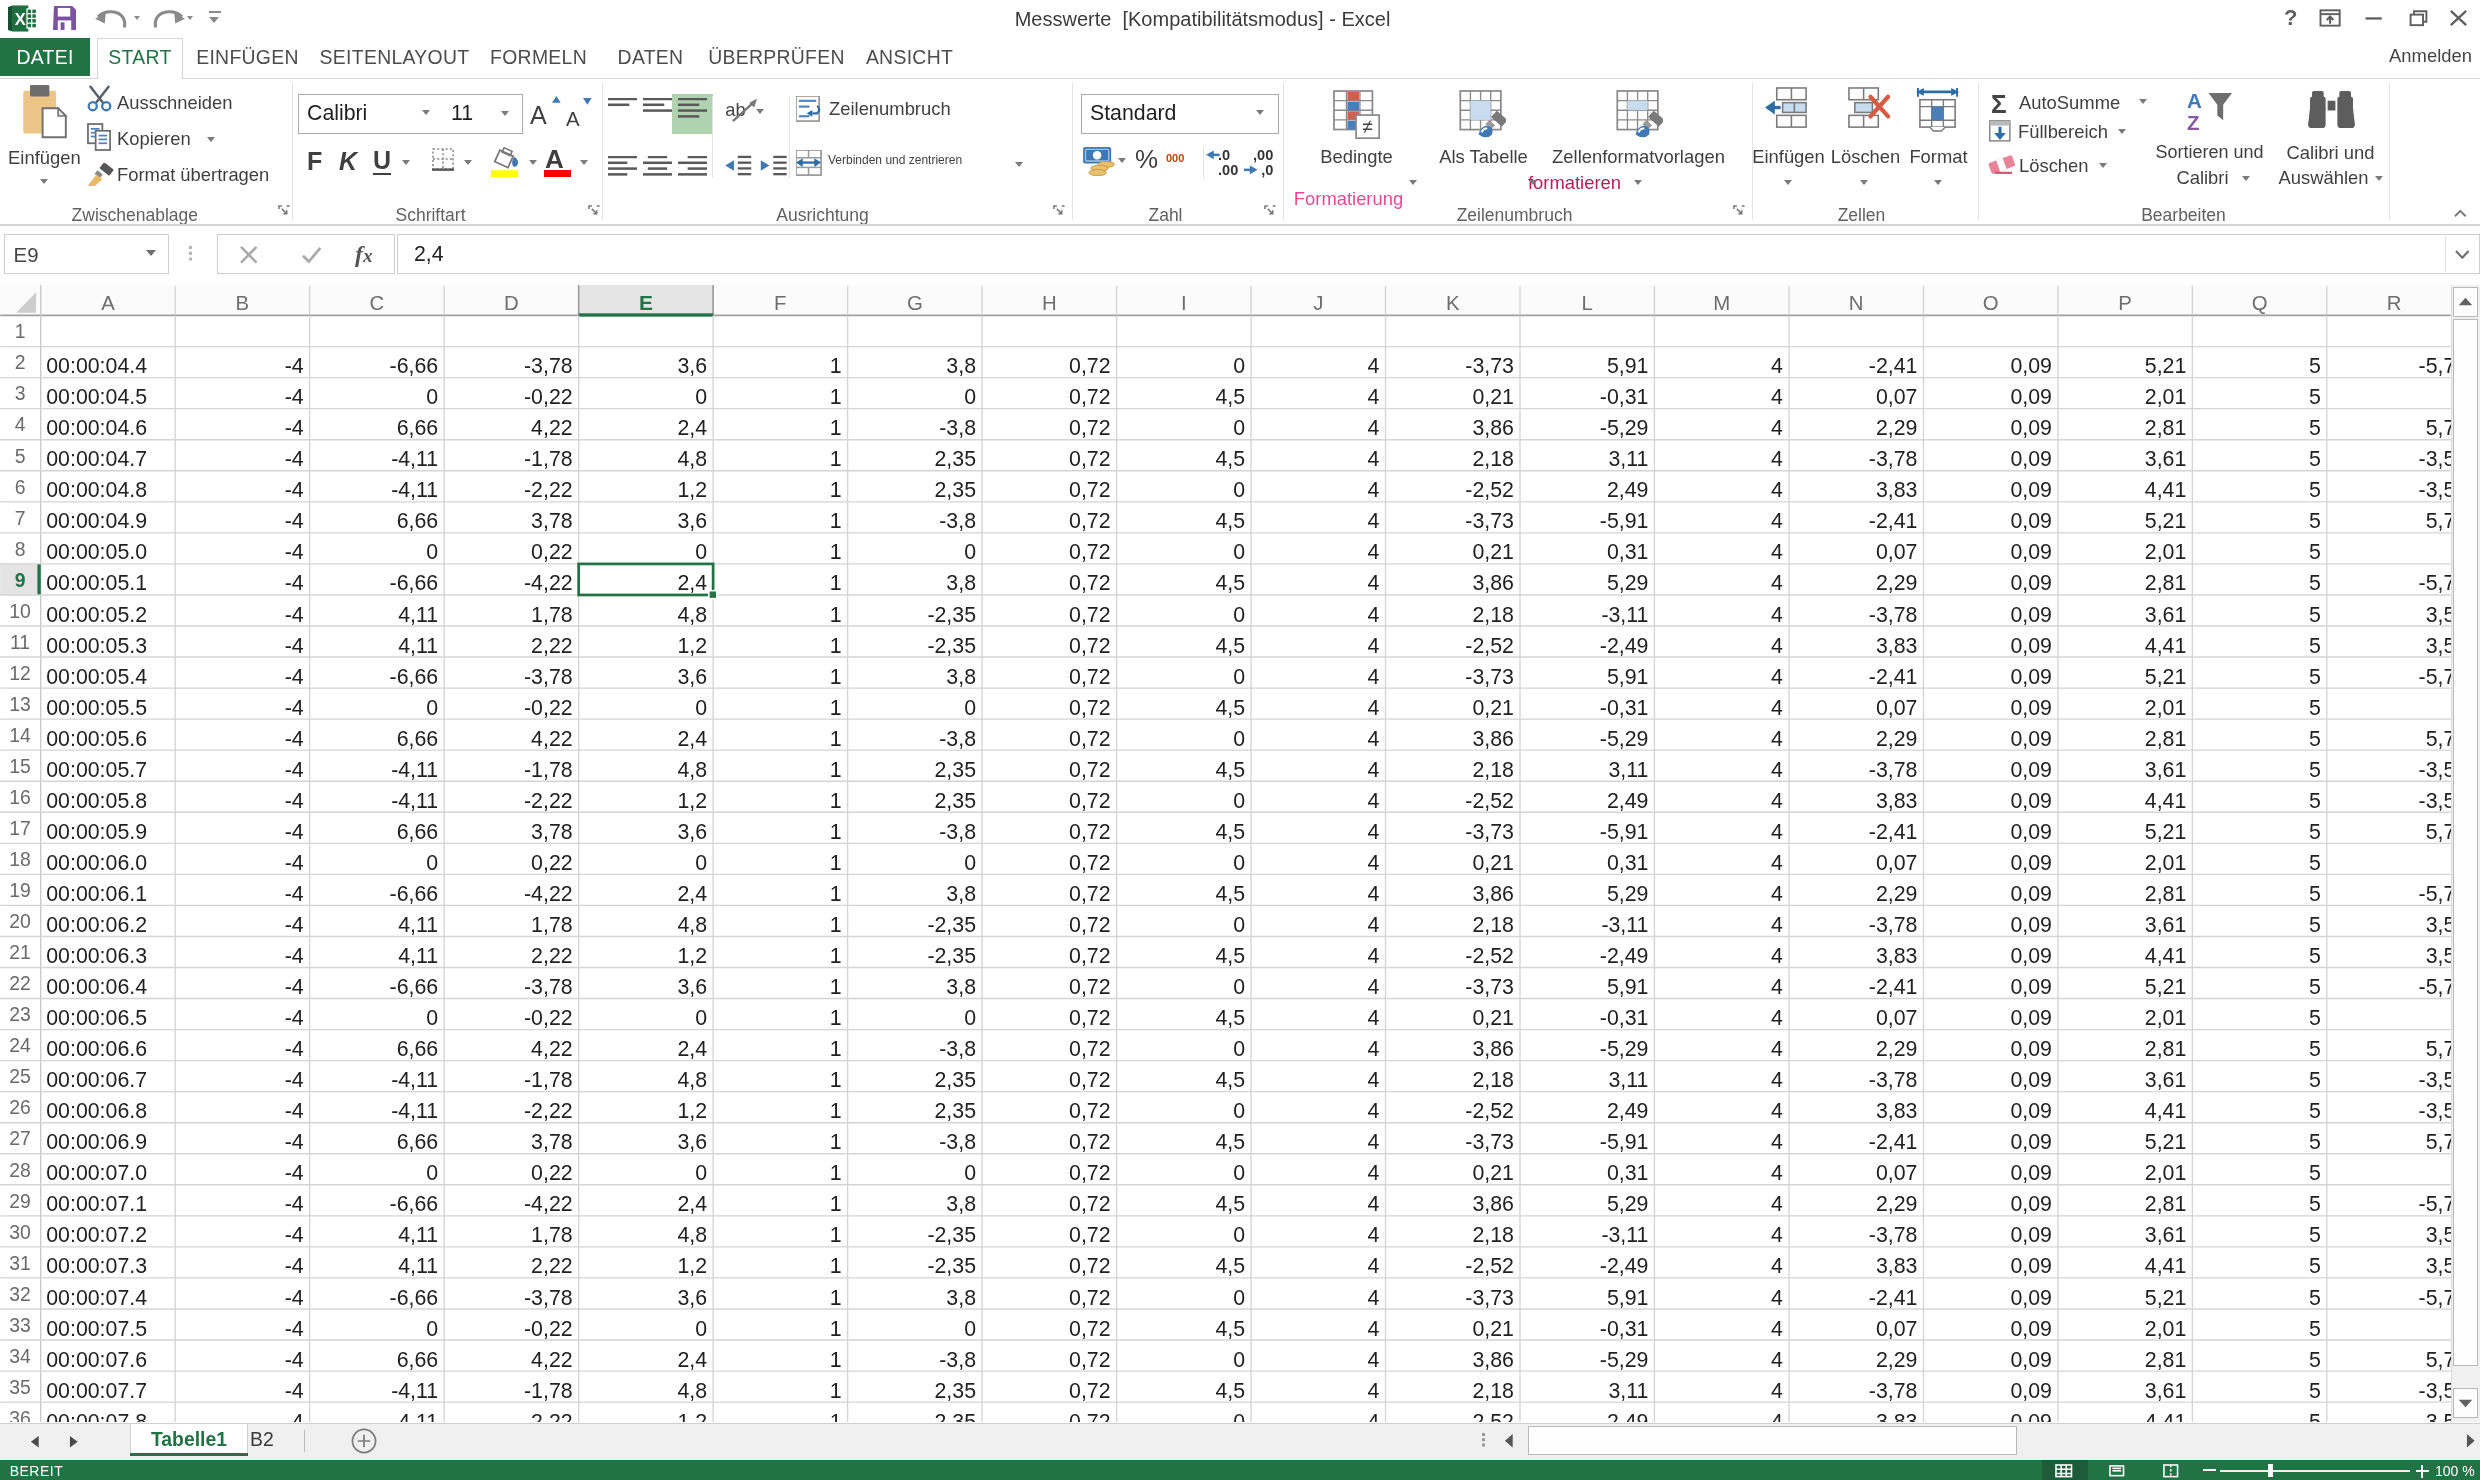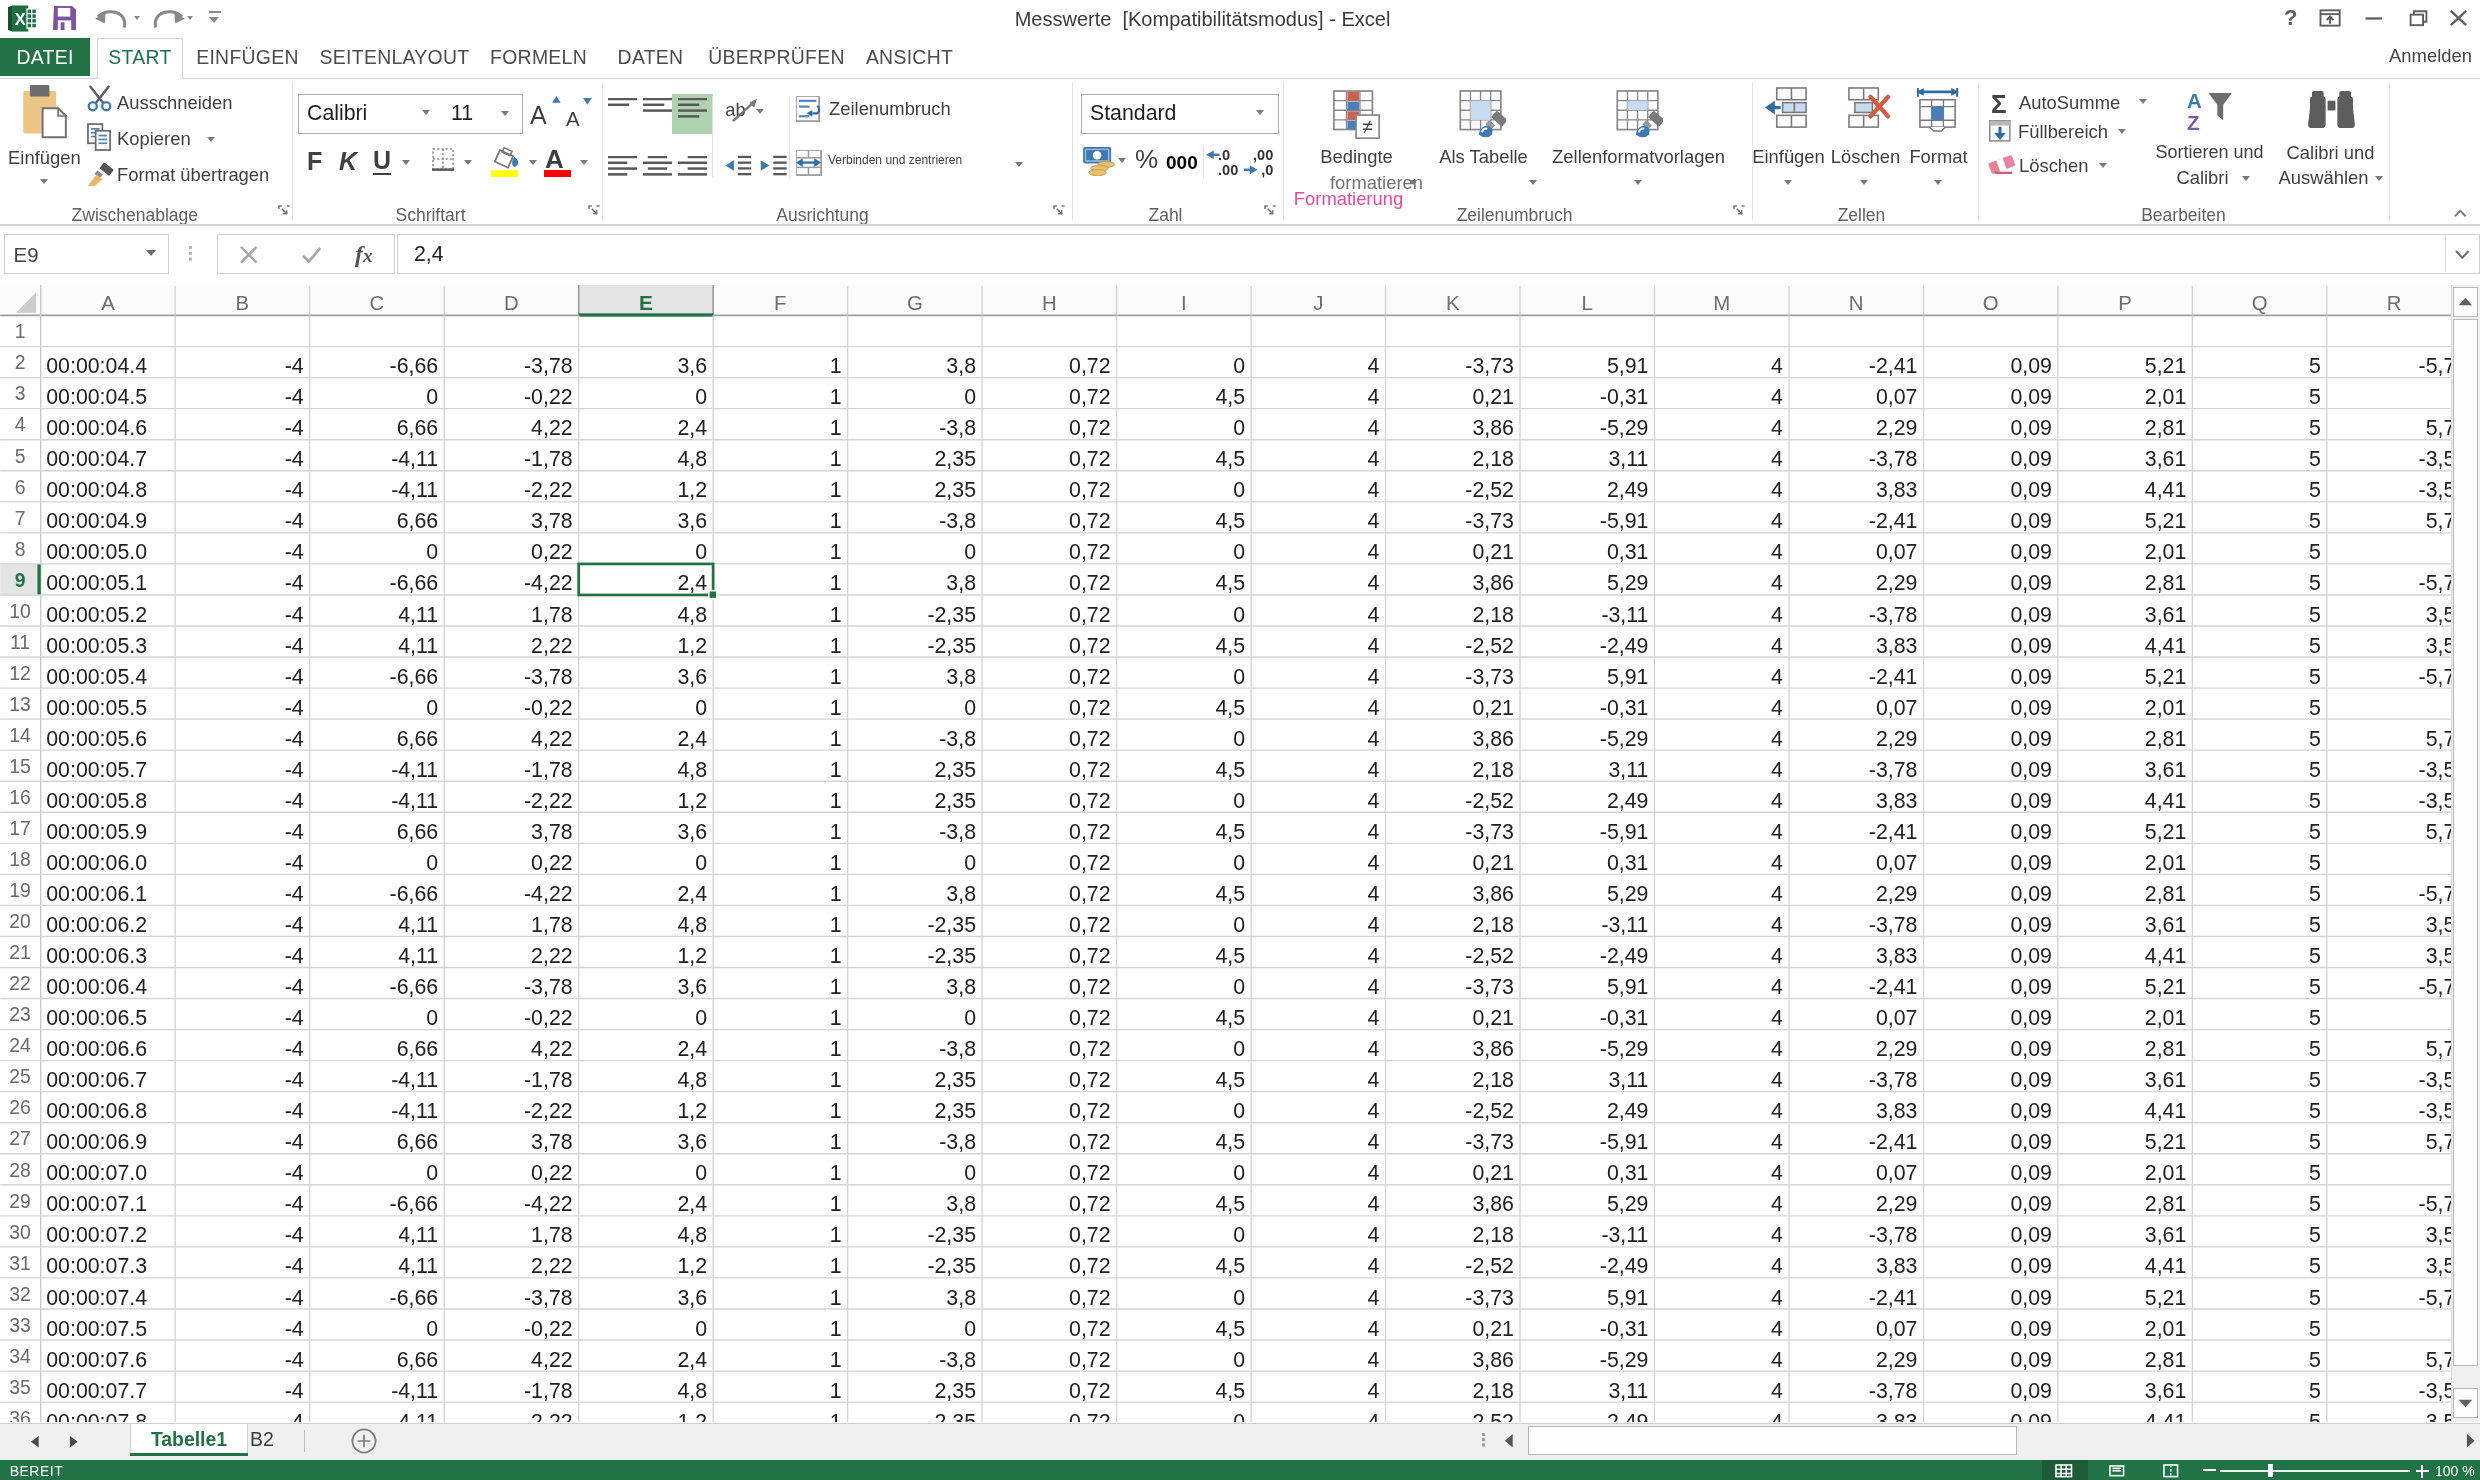--- a/index.html
+++ b/index.html
@@ -258,21 +258,21 @@
 <rect x="2.5" y="2.5" width="24" height="12" rx="1" fill="none" stroke="#9fc2e0" stroke-width="1.4"></rect>
 <circle cx="14.5" cy="8.5" r="4.4" fill="#fff"></circle>
 <g fill="#e8c06e" stroke="#c79d4e" stroke-width="1">
 <ellipse cx="24" cy="18" rx="8.5" ry="3"></ellipse>
 <ellipse cx="17" cy="22" rx="9" ry="3.2"></ellipse>
 <ellipse cx="15" cy="26.5" rx="9" ry="3.2"></ellipse>
 </g>
 </svg>
 <div style="position:absolute;left:1118px;top:158px;width:0;height:0;border-left:4.4px solid transparent;border-right:4.4px solid transparent;border-top:5.4px solid #7a7a7a"></div>
 <div style="position:absolute;left:1135px;top:144px;font-size:26px;color:#3f3f3f;font-weight:normal;white-space:nowrap">%</div>
-<div style="position:absolute;left:1166px;top:152px;font-size:19px;color:#000000;font-weight:bold;white-space:nowrap">000</div>
+<div style="position:absolute;left:1166px;top:152px;font-size:11px;color:#c2410c;font-weight:bold;white-space:nowrap">000</div>
 <div style="position:absolute;left:1203px;top:146px;width:1.2px;height:33px;background:#e3e3e3"></div>
 
 <div style="position:absolute;left:1218px;top:148px;font-size:14.6px;color:#333;font-weight:bold;line-height:1.0">.0<br>.00</div>
 <div style="position:absolute;left:1253px;top:148px;font-size:14.6px;color:#333;font-weight:bold;line-height:1.0;text-align:right">,00<br>,0</div>
 <svg style="position:absolute;left:1206px;top:150px" width="13.6" height="9.7" viewBox="0 0 14 10" xmlns="http://www.w3.org/2000/svg">
     <line x1="14" y1="5" x2="5" y2="5" stroke="#3e78b5" stroke-width="2.6"></line>
     <polygon points="0,5 8,0.5 8,9.5" fill="#3e78b5"></polygon>
   </svg>
 <svg style="position:absolute;left:1244px;top:165px" width="13.6" height="9.7" viewBox="0 0 14 10" xmlns="http://www.w3.org/2000/svg">
     <line x1="0" y1="5" x2="9" y2="5" stroke="#3e78b5" stroke-width="2.6"></line>
@@ -314,21 +314,21 @@
 </g>
 <rect x="11.5" y="11" width="21" height="20" fill="#c8dcf0"></rect>
 <g transform="translate(20,24)">
 <rect x="14" y="0" width="15" height="9" rx="1" transform="rotate(42 20 5)" fill="#7a7a7a"></rect>
 <rect x="8" y="9" width="8" height="6" transform="rotate(42 12 12)" fill="#9a9a9a"></rect>
 <path d="M0 22 Q2 13 9 13 Q16 14 14 22 Q8 28 0 22 z" fill="#3e78b5"></path>
 <path d="M3 20 Q5 15 9 16" stroke="#fff" stroke-width="2" fill="none"></path>
 </g>
 </svg>
 <div style="position:absolute;left:1338px;top:146px;width:291px;text-align:center;font-size:18.4px;color:#3f3f3f;font-weight:normal;white-space:nowrap">Als Tabelle</div>
-<div style="position:absolute;left:1330px;top:172px;width:291px;text-align:left;font-size:18.4px;color:#737373;font-weight:normal;white-space:nowrap">formatieren</div>
+<div style="position:absolute;left:1330px;top:172px;width:291px;text-align:right;font-size:18.4px;color:#be185d;font-weight:normal;white-space:nowrap">formatieren</div>
 <div style="position:absolute;left:1529px;top:180px;width:0;height:0;border-left:4.4px solid transparent;border-right:4.4px solid transparent;border-top:5.4px solid #7a7a7a"></div>
 <svg style="position:absolute;left:1616px;top:90px" width="47" height="56" viewBox="0 0 48 58" xmlns="http://www.w3.org/2000/svg">
 <rect x="1" y="1" width="42" height="40" fill="#fff" stroke="#8a8a8a" stroke-width="1.8"></rect>
 <g stroke="#8a8a8a" stroke-width="1.4">
 <line x1="1" y1="11" x2="43" y2="11"></line>
       <line x1="1" y1="21" x2="43" y2="21"></line>
       <line x1="1" y1="31" x2="43" y2="31"></line>
 <line x1="11.5" y1="1" x2="11.5" y2="41"></line>
       <line x1="22" y1="1" x2="22" y2="41"></line>
       <line x1="32.5" y1="1" x2="32.5" y2="41"></line>

